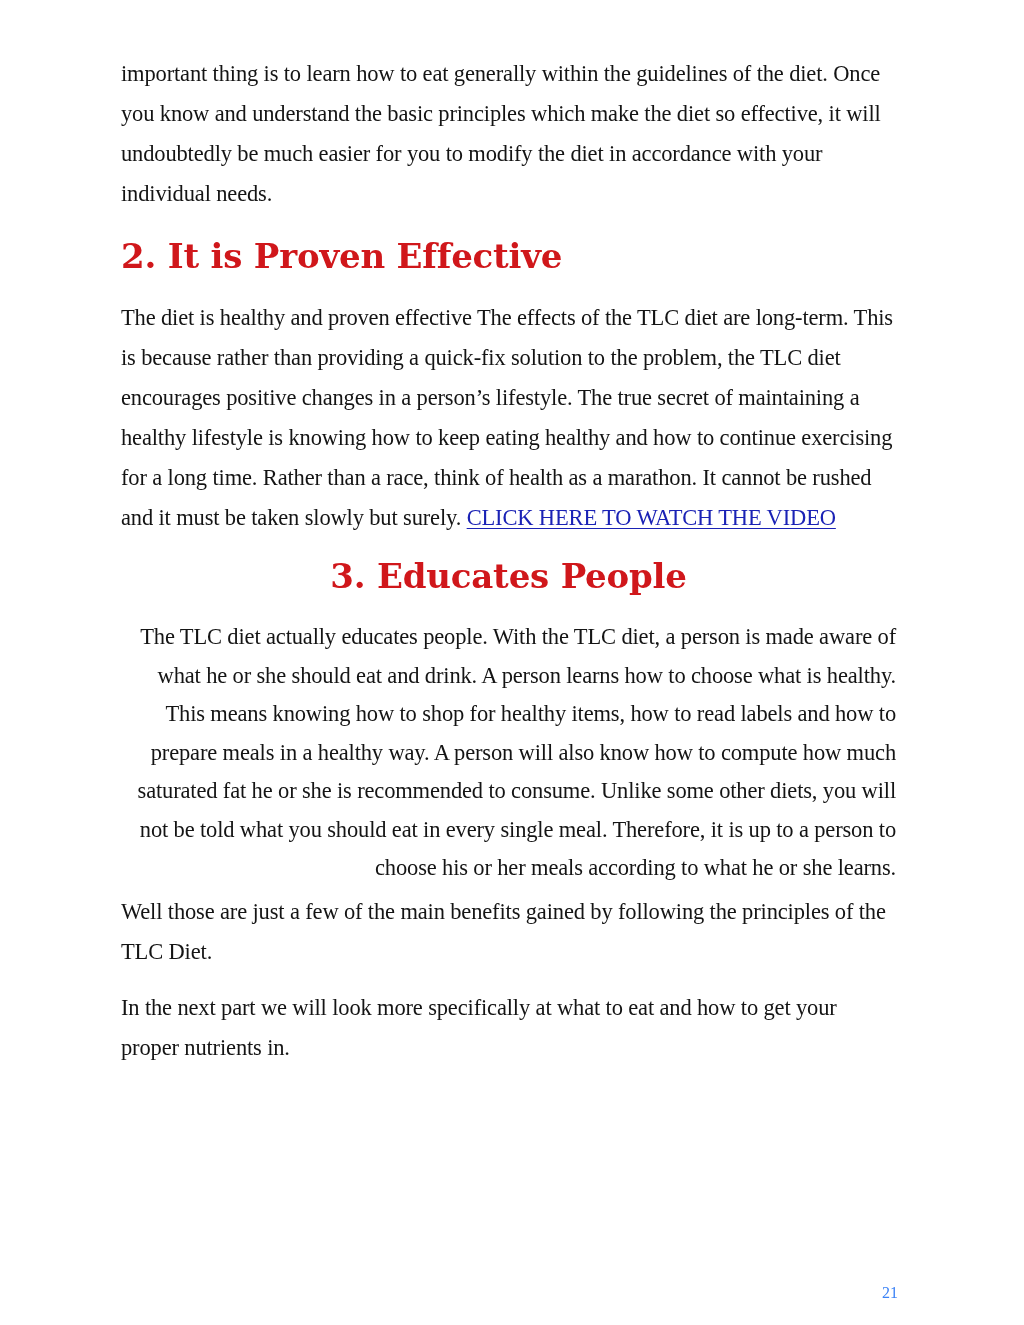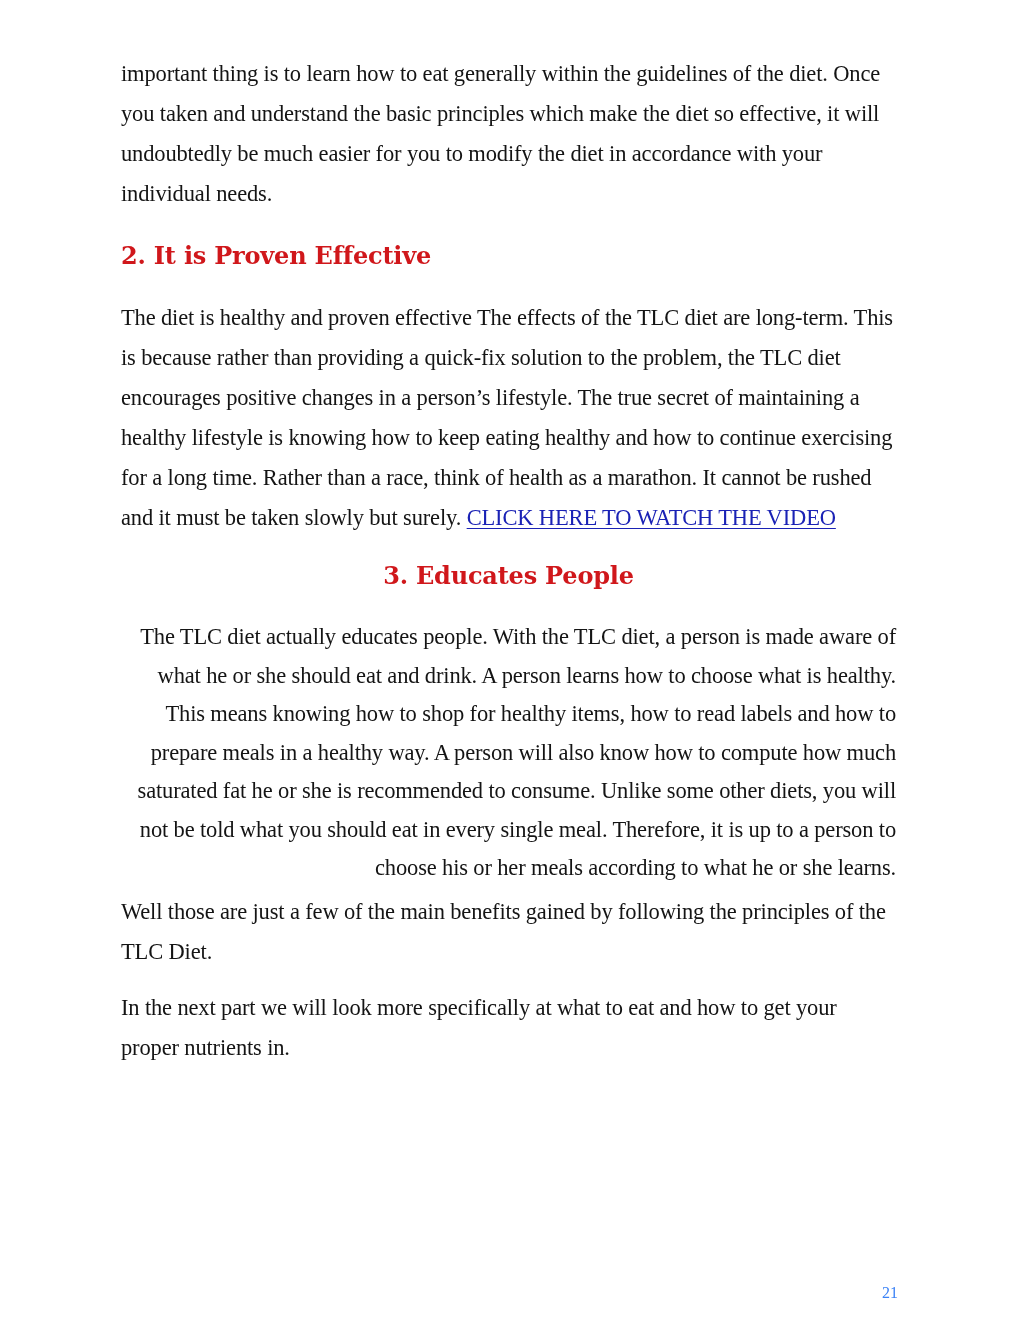--- a/index.html
+++ b/index.html
@@ -31,21 +31,21 @@
     }
     .para.p-intro { margin-bottom: 24px; }
     .para.p-proven { margin-bottom: 20px; }
     .para.p-educates { margin-bottom: 4px; text-align: right; }
     .para.p-closing1 { margin-bottom: 16px; }
     .para.p-educates, .para.p-proven-tight { line-height: 38.5px; }
     .heading {
       margin: 0;
       font-family: "DejaVu Serif", "Liberation Serif", serif;
       font-weight: bold;
-      font-size: 24px;
+      font-size: 34px;
       line-height: 36px;
       color: #d0171b;
       letter-spacing: -0.2px;
     }
     .heading.h-proven { margin-bottom: 24px; }
     .heading.h-educates { margin-bottom: 24px; text-align: center; }
     .link {
       color: #1a22b5;
       text-decoration: underline;
       text-decoration-thickness: 1px;
@@ -58,21 +58,21 @@
       top: 1284px;
       font-family: "Liberation Serif", serif;
       font-size: 16px;
       color: #3b82f6;
     }
   </style>
 </head>
 <body>
 
 <div class="page">
-  <p class="para p-intro">important thing is to learn how to eat generally within the guidelines of the diet. Once you taken and understand the basic principles which make the diet so effective, it will undoubtedly be much easier for you to modify the diet in accordance with your individual needs.</p>
+  <p class="para p-intro">important thing is to learn how to eat generally within the guidelines of the diet. Once you know and understand the basic principles which make the diet so effective, it will undoubtedly be much easier for you to modify the diet in accordance with your individual needs.</p>
 
   <h2 class="heading h-proven">2. It is Proven Effective</h2>
   <p class="para p-proven"><span>The diet is healthy and proven effective The effects of the TLC diet are long-term. This is because rather than providing a quick-fix solution to the problem, the TLC diet encourages positive changes in a person’s lifestyle. The true secret of maintaining a healthy lifestyle is knowing how to keep eating healthy and how to continue exercising for a long time. Rather than a race, think of health as a marathon. It cannot be rushed and it must be taken slowly but surely.</span> <a class="link">CLICK HERE TO WATCH THE VIDEO</a></p>
 
   <h2 class="heading h-educates">3. Educates People</h2>
   <p class="para p-educates">The TLC diet actually educates people. With the TLC diet, a person is made aware of what he or she should eat and drink. A person learns how to choose what is healthy. This means knowing how to shop for healthy items, how to read labels and how to prepare meals in a healthy way. A person will also know how to compute how much saturated fat he or she is recommended to consume. Unlike some other diets, you will not be told what you should eat in every single meal. Therefore, it is up to a person to choose his or her meals according to what he or she learns.</p>
 
   <p class="para p-closing1">Well those are just a few of the main benefits gained by following the principles of the TLC Diet.</p>
   <p class="para p-closing2">In the next part we will look more specifically at what to eat and how to get your proper nutrients in.</p>
 </div>

